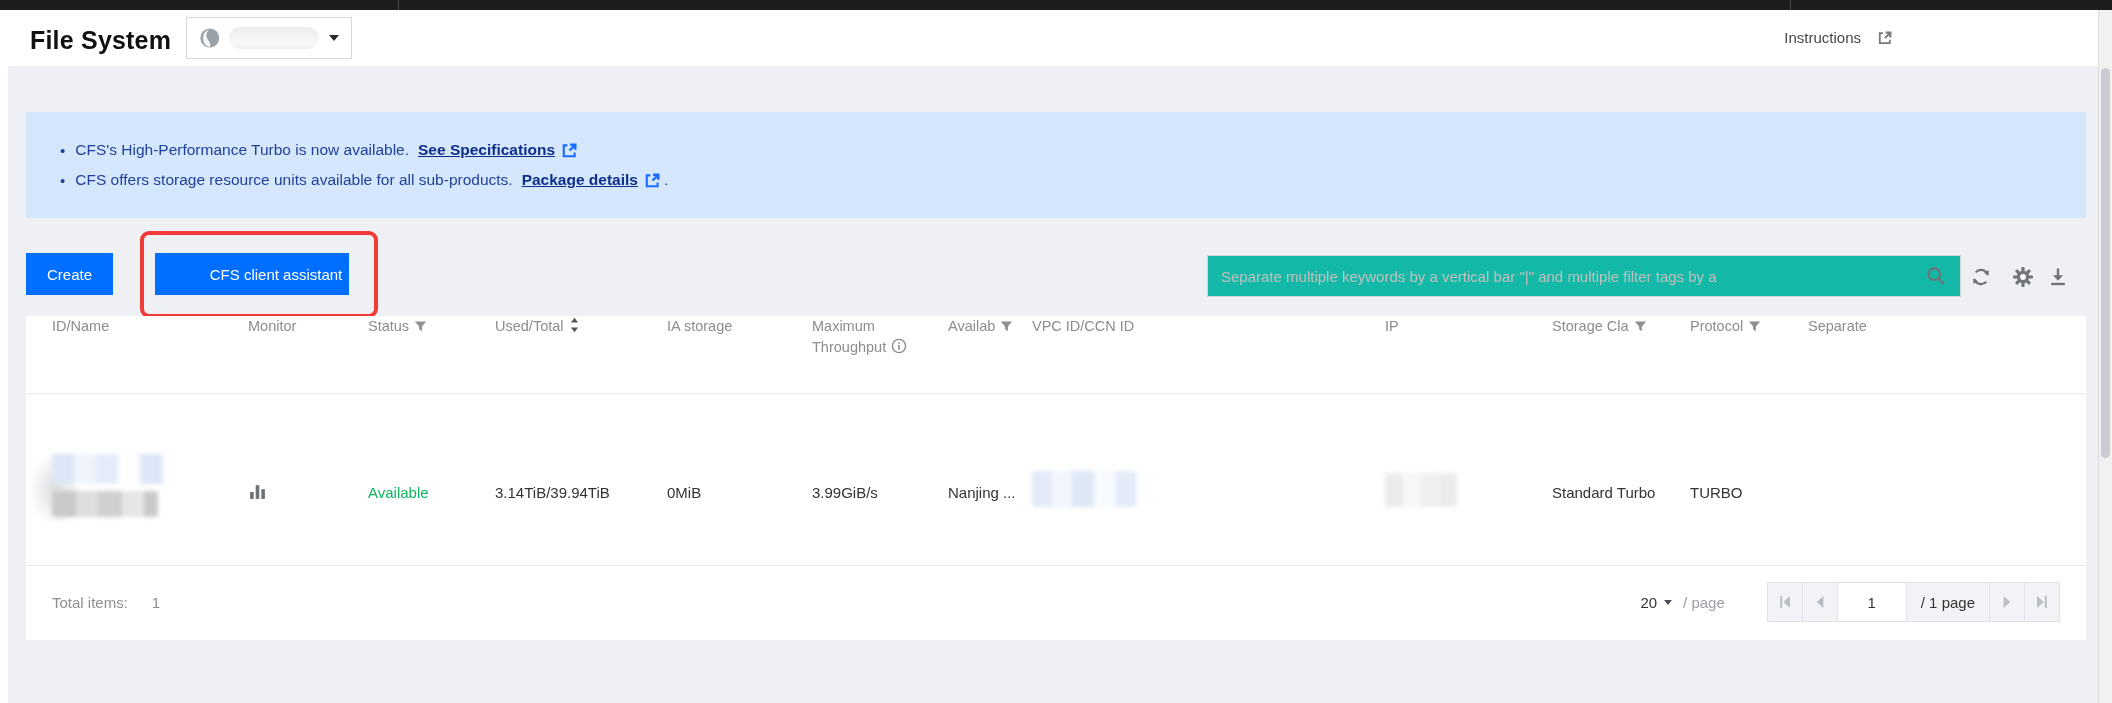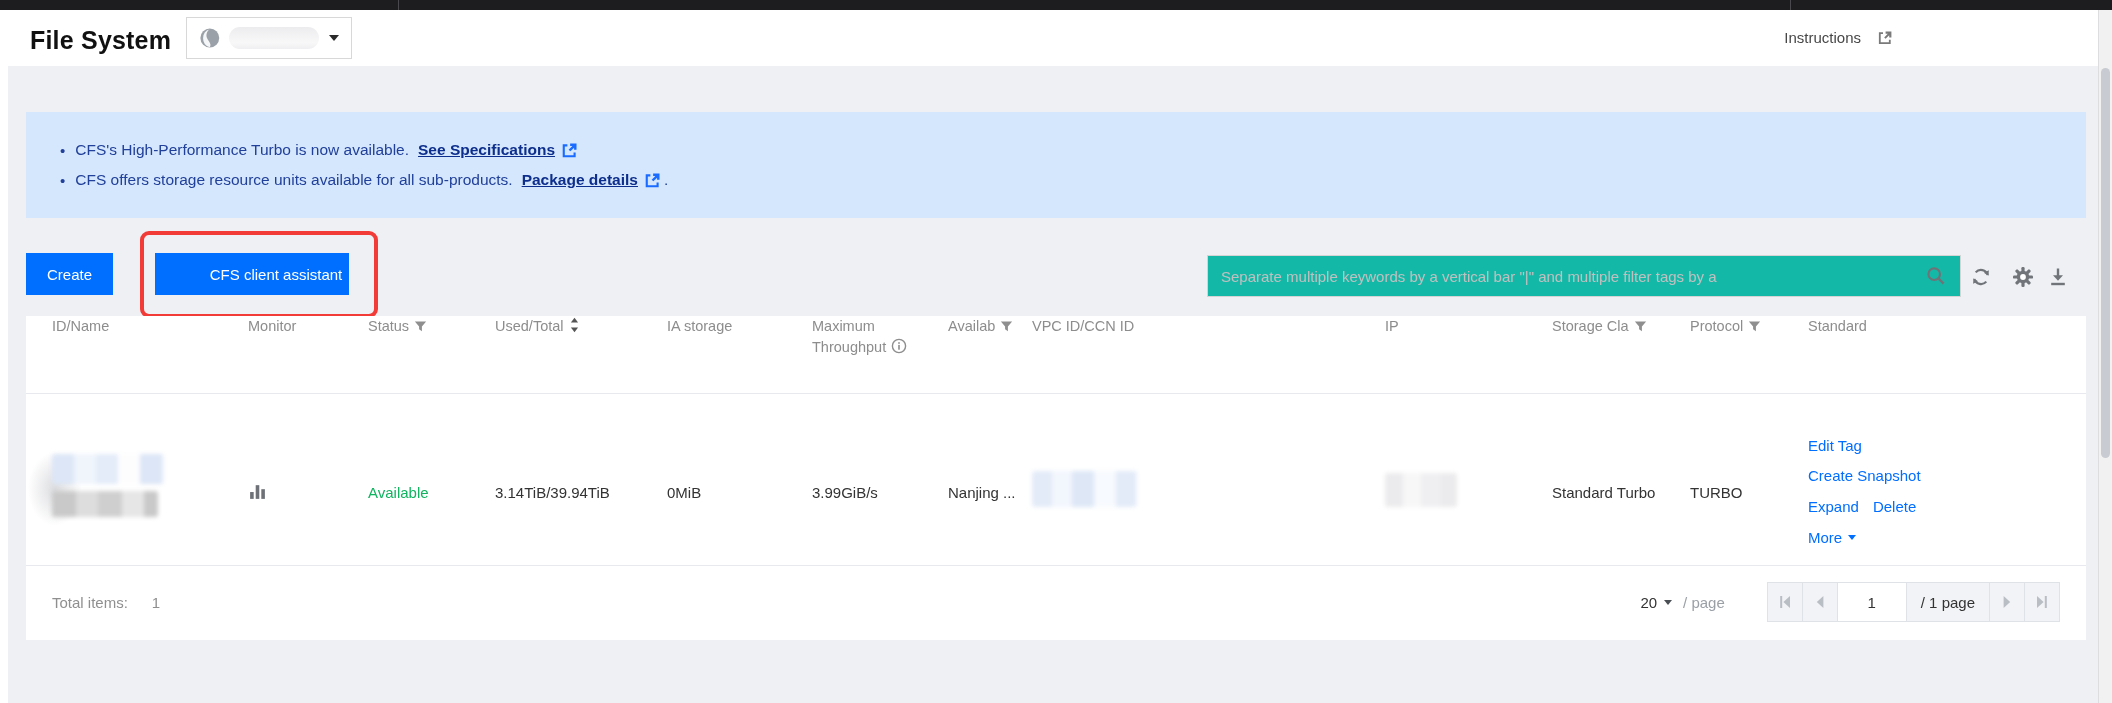--- a/index.html
+++ b/index.html
@@ -199,21 +199,21 @@
             <path d="M.8 1.4h10.4L7.3 6.1v4.2L4.7 8.5V6.1z" fill="#8f8f8f"></path>
           </svg></div>
       <div class="th c8"><span>VPC ID/CCN ID</span></div>
       <div class="th c9"><span>IP</span></div>
       <div class="th c10"><span>Storage Cla</span><svg width="13" height="13" viewBox="0 0 12 12">
             <path d="M.8 1.4h10.4L7.3 6.1v4.2L4.7 8.5V6.1z" fill="#8f8f8f"></path>
           </svg></div>
       <div class="th c11"><span>Protocol</span><svg width="13" height="13" viewBox="0 0 12 12">
             <path d="M.8 1.4h10.4L7.3 6.1v4.2L4.7 8.5V6.1z" fill="#8f8f8f"></path>
           </svg></div>
-      <div class="th c12"><span>Standard</span></div>
+      <div class="th c12"><span>Separate</span></div>
     </div>
 
     <div class="trow">
       <div class="td c1 id-cell">
         <span class="id-blob"></span>
         <span class="id-line1 pixblur" style="display:block"></span>
         <span class="id-line2 pixblur" style="display:block"></span>
       </div>
       <div class="td c2">
         <svg width="19" height="19" viewBox="0 0 18 18" style="margin-top:3px">
@@ -228,34 +228,20 @@
       <div class="td c6"><span>3.99GiB/s</span></div>
       <div class="td c7"><span>Nanjing ...</span></div>
       <div class="td c8">
           <span class="vpc-blur pixblur" style="display:block"></span>
         </div>
       <div class="td c9">
           <span class="ip-blur pixblur" style="display:block"></span>
         </div>
       <div class="td c10"><span>Standard Turbo</span></div>
       <div class="td c11"><span>TURBO</span></div>
-      <div class="td c12">
-        <div class="ops">
-          <a class="oplink">Edit Tag</a>
-          <a class="oplink">Create Snapshot</a>
-          <div class="ops-row">
-            <a class="oplink">Expand</a>
-            <a class="oplink">Delete</a>
-          </div>
-          <div class="more-wrap">
-            <a class="oplink">More</a>
-            <i class="caret tiny blue"></i>
-          </div>
-        </div>
-      </div>
     </div>
 
     <div class="tfoot">
       <div class="total-wrap">
         <span>Total items:</span>
         <span>1</span>
       </div>
       <div class="foot-right">
         <div class="size-sel">
           <span>20</span>

